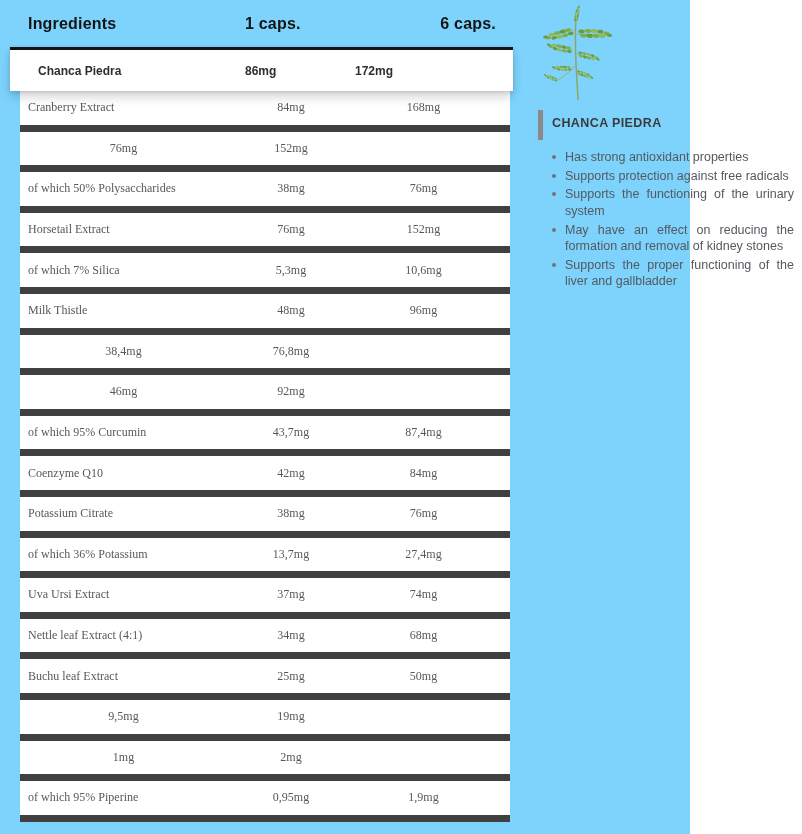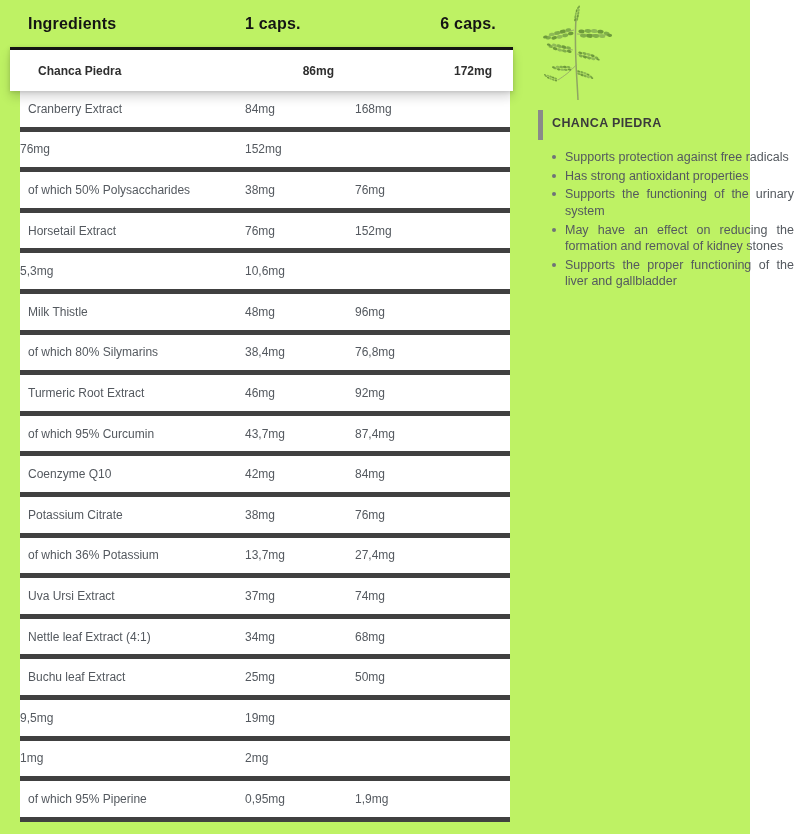--- a/index.html
+++ b/index.html
@@ -1,39 +1,39 @@
 <!DOCTYPE html>
 <html><head>
 <meta charset="utf-8">
 <style>
   * { margin:0; padding:0; box-sizing:border-box; }
   html,body { width:802px; height:834px; background:#ffffff; overflow:hidden;
               font-family:"Liberation Sans", sans-serif; }
-  .stage { position:relative; width:750px; height:834px; background:#bef264; }
+  .stage { position:relative; width:690px; height:834px; background:#7dd3fc; }
 
   
   .facts-table { position:absolute; left:20px; top:0; width:490px; }
   .thead { display:grid; grid-template-columns:1fr 110px 155px; height:47px; align-items:center; }
   .cell.h { font-weight:700; font-size:16px; color:#141414; letter-spacing:.2px; }
   .c1 { padding-left:8px; }
   .thead .c2 { text-align:left; padding-right:50px; }
   .thead .c3 { text-align:right; padding-right:14px; }
 
   .hrow { position:relative; margin-left:-10px; width:503px; height:44px; background:#ffffff;
           border-top:3px solid #141414; z-index:2;
           box-shadow:0 6px 10px rgba(0,0,0,.16), 0 1px 4px rgba(0,0,0,.14);
           display:grid; grid-template-columns:1fr 110px 158px; align-items:center;
           font-size:12px; font-weight:600; color:#2e2e2e; }
   .hrow .c1 { padding-left:28px; }
-  .hrow .c2, .hrow .c3 { text-align:right; padding-right:21px; }
+  .hrow .c2, .hrow .c3 { padding-right:21px; }
 
   .row { display:grid; grid-template-columns:1fr 110px 155px; align-items:center;
-         height:40.6px; border-bottom:5px solid #404040;
-         font-size:12px; color:#54595f; background:#fff; }
-  .row .c2, .row .c3 { text-align:left; padding-right:18px; }
+         height:40.6px; border-bottom:7px solid #404040;
+         font-size:12px; color:#54595f; background:#fff;font-family:Liberation Serif, serif; }
+  .row .c2, .row .c3 { text-align:center; padding-right:18px; }
 
   
   .side { position:absolute; left:538px; top:0; width:258px; height:834px; }
   .plant { position:absolute; left:2px; top:4px; width:74px; height:98px; }
 
   .panel { position:absolute; left:0; top:110px; width:256px; }
   .panel-head { display:flex; align-items:flex-start; }
   .bar { width:5px; height:30px; background:#8a8a8a; flex:none; margin-right:9px; }
   .panel-title { font-size:12.5px; font-weight:700; color:#3b3b3b; letter-spacing:.4px; margin-top:6px; }
   .benefits { list-style:none; margin-top:9px; padding-left:14px; }
@@ -74,35 +74,34 @@
           <div class="cell c1">of which 50% Polysaccharides</div>
           <div class="cell c2">38mg</div>
           <div class="cell c3">76mg</div>
         </div>
         <div class="row">
           <div class="cell c1">Horsetail Extract</div>
           <div class="cell c2">76mg</div>
           <div class="cell c3">152mg</div>
         </div>
         <div class="row">
+          <div class="cell c1">of which 7% Silica</div>
           <div class="cell c2">5,3mg</div>
           <div class="cell c3">10,6mg</div>
         </div>
         <div class="row">
           <div class="cell c1">Milk Thistle</div>
           <div class="cell c2">48mg</div>
           <div class="cell c3">96mg</div>
         </div>
         <div class="row">
-          <div class="cell c1">of which 80% Silymarins</div>
           <div class="cell c2">38,4mg</div>
           <div class="cell c3">76,8mg</div>
         </div>
         <div class="row">
-          <div class="cell c1">Turmeric Root Extract</div>
           <div class="cell c2">46mg</div>
           <div class="cell c3">92mg</div>
         </div>
         <div class="row">
           <div class="cell c1">of which 95% Curcumin</div>
           <div class="cell c2">43,7mg</div>
           <div class="cell c3">87,4mg</div>
         </div>
         <div class="row">
           <div class="cell c1">Coenzyme Q10</div>
@@ -181,22 +180,22 @@
         <use href="#frond" transform="translate(18,76) rotate(205) scale(0.45)"></use>
       </svg>
     </figure>
 
     <section class="panel">
       <header class="panel-head">
         <span class="bar"></span>
         <h3 class="panel-title">CHANCA PIEDRA</h3>
       </header>
       <ul class="benefits">
+          <li>Has strong antioxidant properties</li>
           <li>Supports protection against free radicals</li>
-          <li>Has strong antioxidant properties</li>
           <li>Supports the functioning of the urinary system</li>
           <li>May have an effect on reducing the formation and removal of kidney stones</li>
           <li>Supports the proper functioning of the liver and gallbladder</li>
         </ul>
     </section>
 
   </aside>
 </div>
 
 </body></html>

